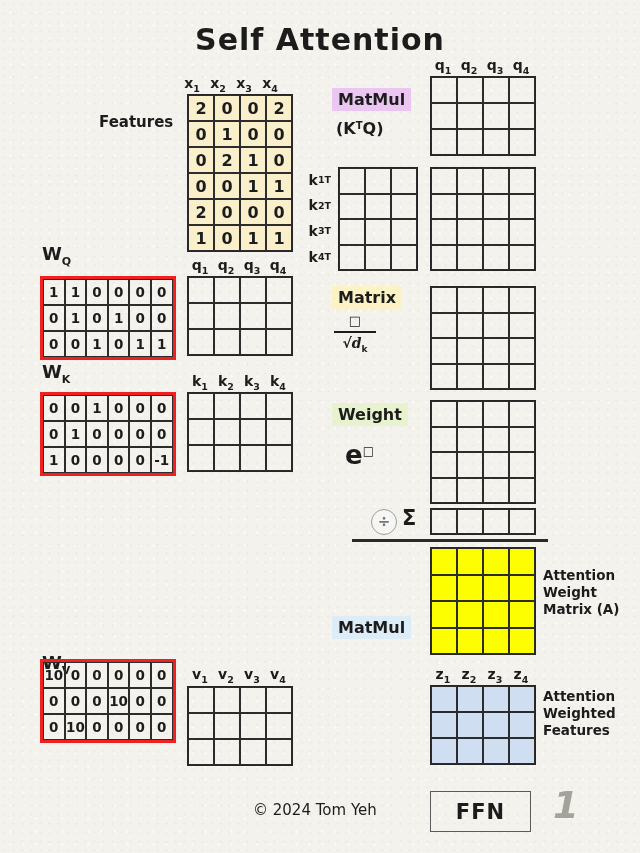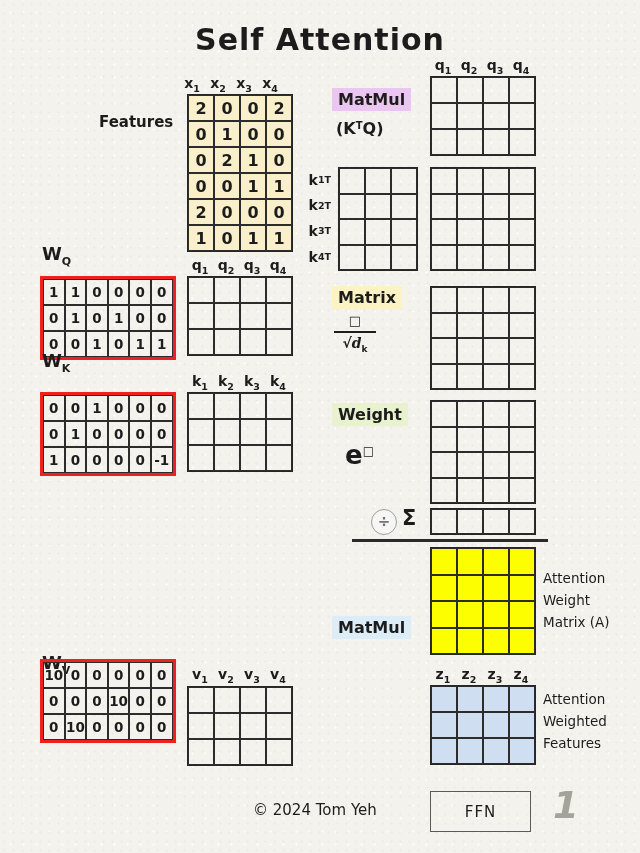--- a/index.html
+++ b/index.html
@@ -79,34 +79,34 @@
   #exp-formula{position:absolute;left:345px;top:440px;font-size:26px;font-weight:600}
   #exp-formula sup{font-size:12px;vertical-align:9px}
 
   #divide-circle{position:absolute;left:371px;top:509px;width:24px;height:24px;
     border:1.6px solid #9aa0a8;border-radius:50%;color:#6d7582;
     display:flex;align-items:center;justify-content:center;font-size:15px;font-weight:700;
     background:rgba(255,255,255,0.35)}
   #sigma{position:absolute;left:402px;top:506px;font-size:21px;font-weight:700}
   #frac-bar{position:absolute;left:352px;top:539px;width:196px;height:3px;background:#2a2a2a}
 
-  .caption{position:absolute;font-size:13.5px;font-weight:400;line-height:22px;white-space:pre-line}
+  .caption{position:absolute;font-size:13.5px;font-weight:700;line-height:17px;white-space:pre-line}
   #attn-weight-caption{left:543px;top:567px}
   #attn-weighted-caption{left:543px;top:688px}
 
   .wlabel{position:absolute;font-size:18px;font-weight:600}
   .wlabel sub{font-size:11px}
   #wq-label{left:42px;top:243px}
-  #wk-label{left:42px;top:350px}
+  #wk-label{left:42px;top:361px}
   #wv-label{left:42px;top:652px}
 
   #copyright{position:absolute;left:253px;top:801px;font-size:15px;font-weight:500}
   #ffn-button{position:absolute;left:430px;top:791px;width:99px;height:39px;
     border:1.6px solid #5a5a5a;display:flex;align-items:center;justify-content:center;
-    font-size:15px;font-weight:400;letter-spacing:1px;background:transparent;cursor:pointer}
+    font-size:21px;font-weight:700;letter-spacing:1px;background:transparent;cursor:pointer}
   #page-number{position:absolute;left:553px;top:784px;font-size:37px;font-weight:600;
     font-style:italic;color:var(--page-number)}
 </style>
 </head>
 <body>
 
 <div id="page">
 
   <div class="title">Self Attention</div>
 

